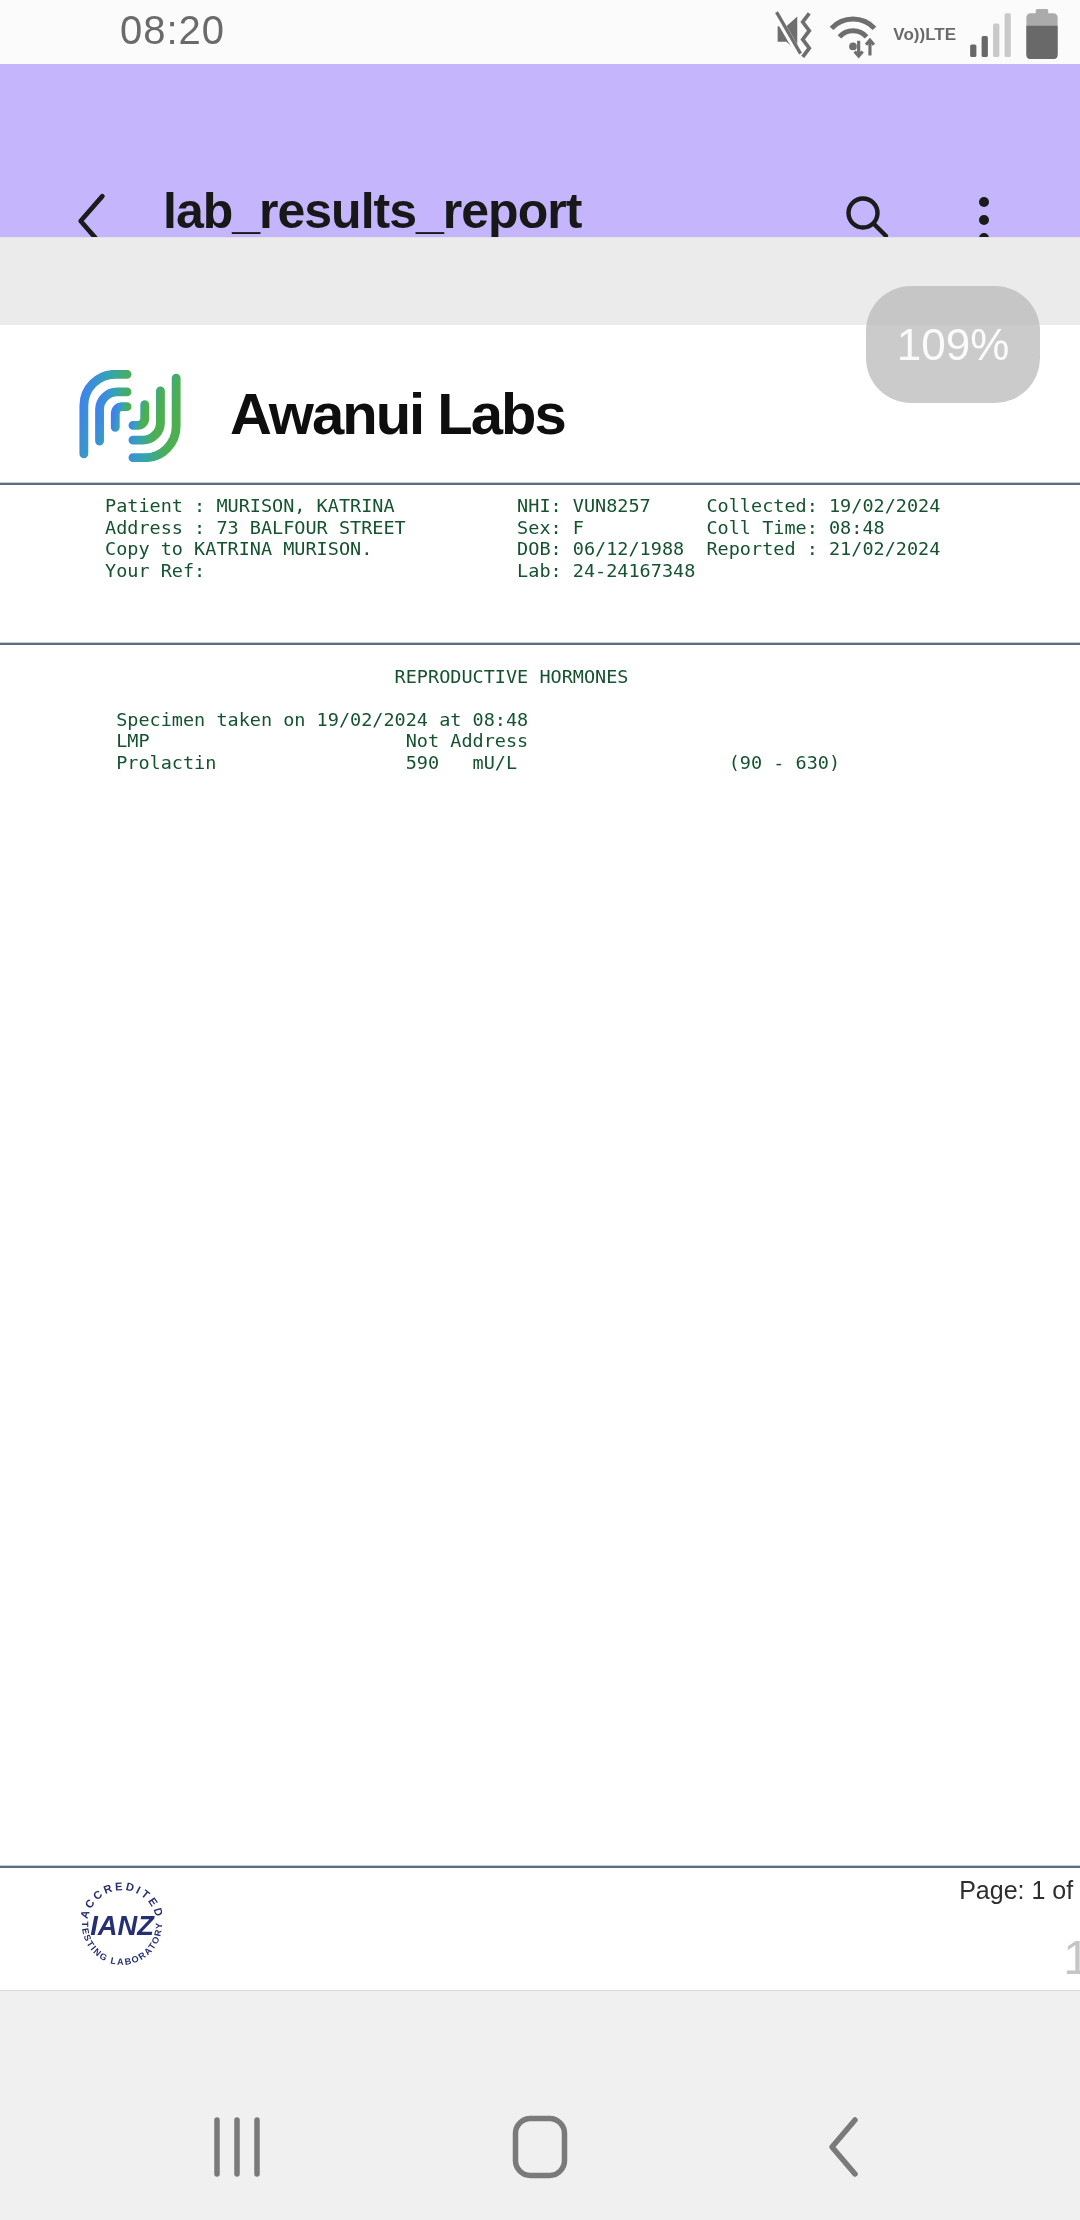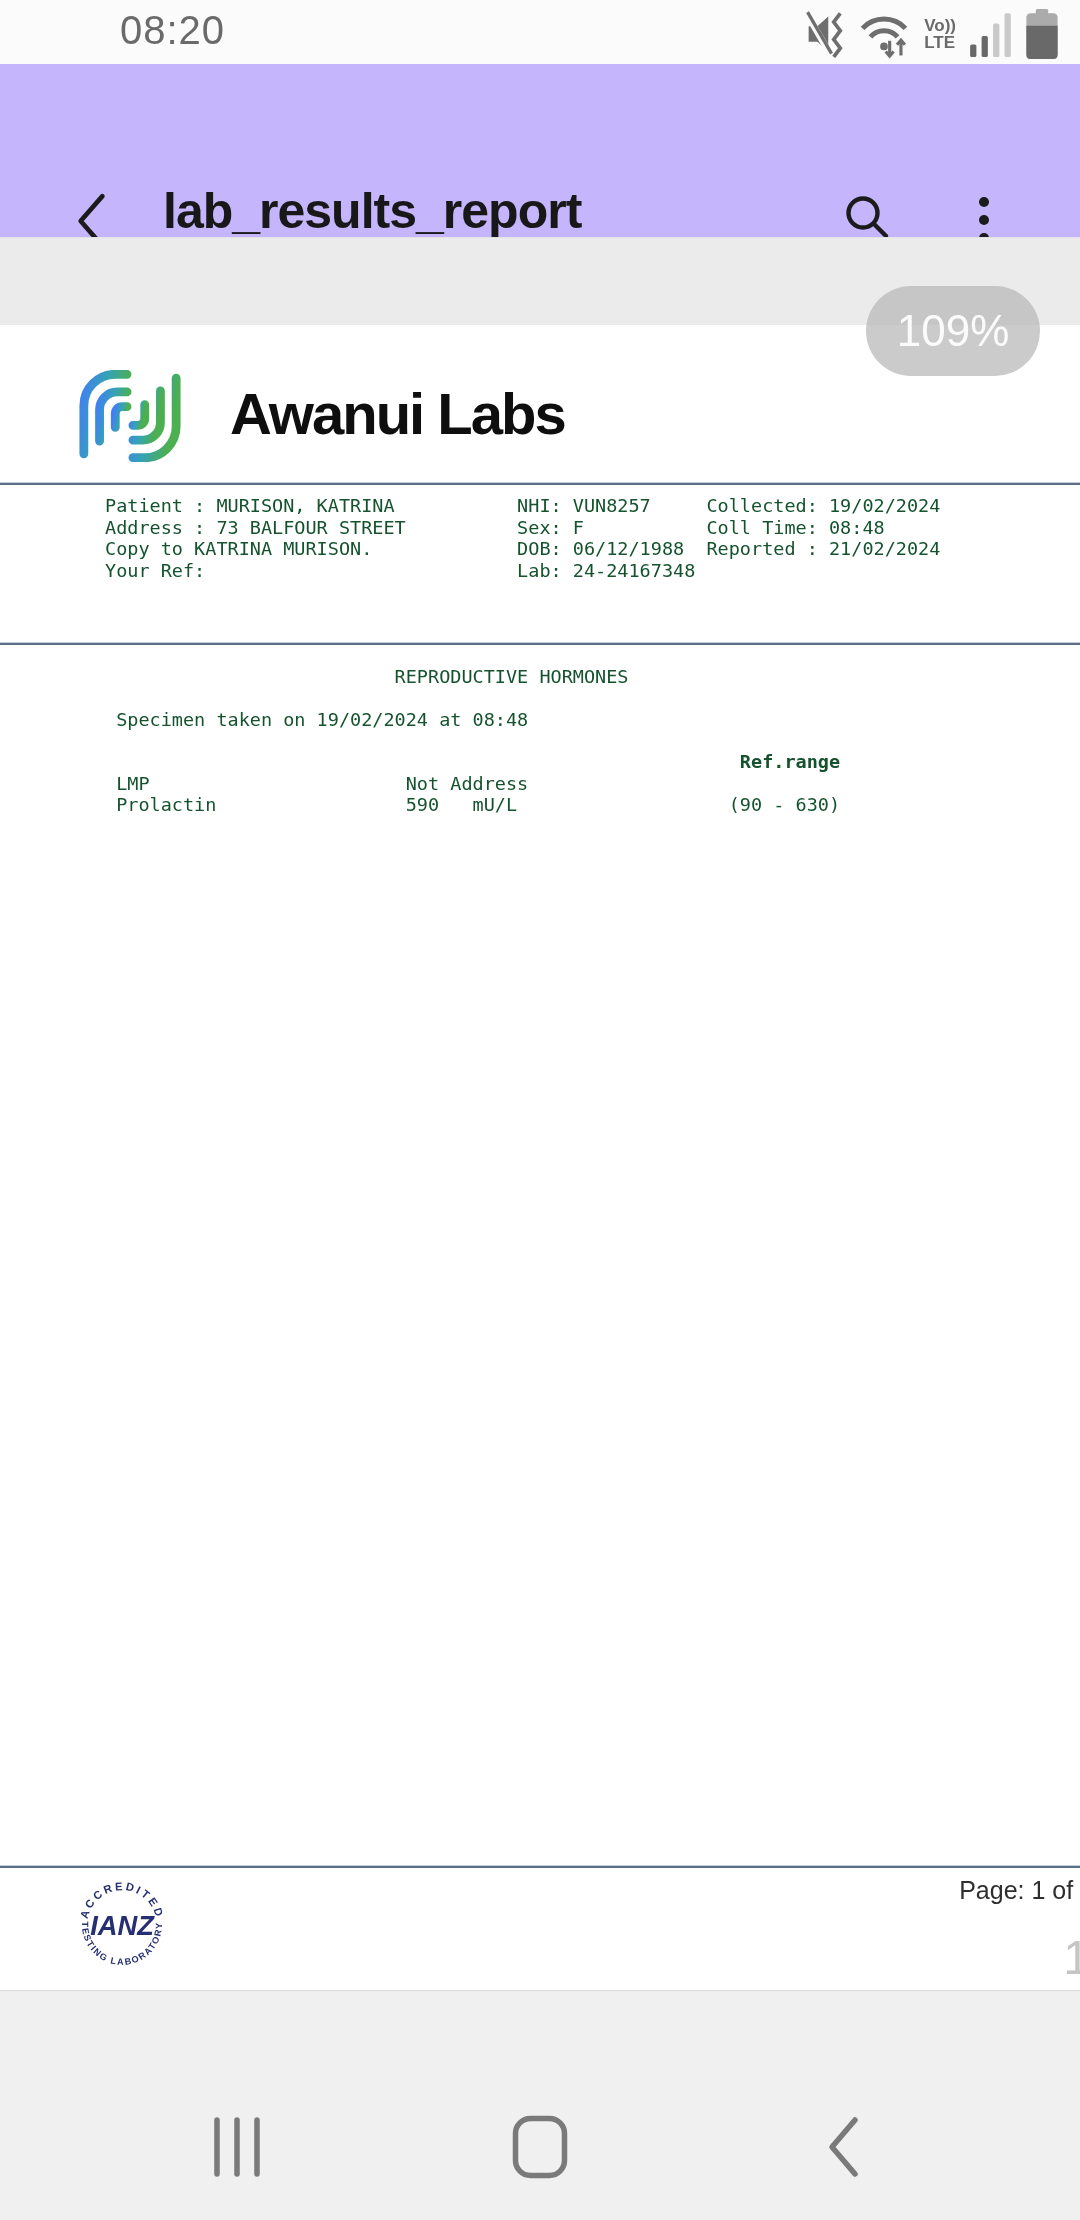--- a/index.html
+++ b/index.html
@@ -5,30 +5,30 @@
   html,body{margin:0;padding:0;background:#444;}
   .screen{
     position:relative;width:1080px;height:2220px;overflow:hidden;
     background:#ffffff;font-family:"Liberation Sans",sans-serif;
     margin:0 auto;
   }
   
   .status-bar{position:absolute;top:0;left:0;right:0;height:64px;background:#fbfbfb;}
   .time{position:absolute;left:76px;top:8px;font-size:40px;color:#6a6a6a;letter-spacing:1px;margin-left:44px;}
   .status-icons{position:absolute;right:22px;top:10px;height:48px;display:flex;align-items:center;gap:14px;}
-  .volte{display:flex;flex-direction:column;align-items:flex-start;line-height:17px;color:#6a6a6a;font-weight:700;font-size:17px;}
+  .volte{display:flex;align-items:flex-start;line-height:17px;color:#6a6a6a;font-weight:700;font-size:17px;}
   
   .app-bar{position:absolute;top:64px;left:0;right:0;height:173px;background:#c4b5fd;}
   .back-btn{position:absolute;left:74px;top:128px;width:34px;height:58px;}
   .app-title{position:absolute;left:163px;top:118px;font-size:50px;font-weight:700;color:#181818;letter-spacing:-1px;}
   .search-btn{position:absolute;left:843px;top:131px;width:48px;height:48px;}
   .menu-btn{position:absolute;left:977px;top:132px;width:14px;height:48px;}
   
   .gray-top{position:absolute;top:237px;left:0;right:0;height:88px;background:#ebebeb;border-top:1px solid #e2e2e2;}
-  .zoom-pill{position:absolute;left:866px;top:286px;width:174px;height:90px;border-radius:45px;
+  .zoom-pill{position:absolute;left:866px;top:286px;width:174px;height:117px;border-radius:45px;
     background:rgba(186,186,186,0.75);color:#fbfbfb;font-size:44px;font-weight:400;
     display:flex;align-items:center;justify-content:center;z-index:6;}
   .document{position:absolute;top:325px;left:0;width:1080px;height:1665px;background:#ffffff;}
   .gray-bottom{position:absolute;top:1990px;left:0;right:0;height:230px;background:#f0f0f0;border-top:1px solid #dcdcdc;}
   
   .logo{position:absolute;top:45px;left:76px;display:flex;align-items:center;gap:28px;}
   .logo-word{font-size:58px;font-weight:700;color:#0e0e0e;letter-spacing:-2px;margin-left:18px;padding-bottom:6px;}
   .rule{position:absolute;left:0;right:0;border-top:2px solid #5b6e86;box-shadow:0 -1px 0 #c4cfdb;}
   .rule-1{top:158px;}
   .rule-2{top:318px;}
@@ -139,21 +139,20 @@
       <div class="line">Address : 73 BALFOUR STREET          Sex: F           Coll Time: 08:48</div>
       <div class="line">Copy to KATRINA MURISON.             DOB: 06/12/1988  Reported : 21/02/2024</div>
       <div class="line">Your Ref:                            Lab: 24-24167348</div>
     </div>
 
     <div class="rule rule-2"></div>
 
     <div class="report-block mono">
       <div class="line">                          REPRODUCTIVE HORMONES</div>
       <div class="line spec-line"> Specimen taken on 19/02/2024 at 08:48</div>
-      <div class="line refrange-line">Ref.range</div>
       <div class="line"> LMP                       Not Address</div>
       <div class="line"> Prolactin                 590   mU/L                   (90 - 630)</div>
     </div>
 
     <div class="rule rule-foot"></div>
 
     <svg class="ianz" viewBox="0 0 95 95">
       <defs>
         <path id="arcTop" d="M13 47.5 A34.5 34.5 0 0 1 82 47.5"></path>
         <path id="arcBot" d="M8 47.5 A39.5 39.5 0 0 0 87 47.5"></path>

